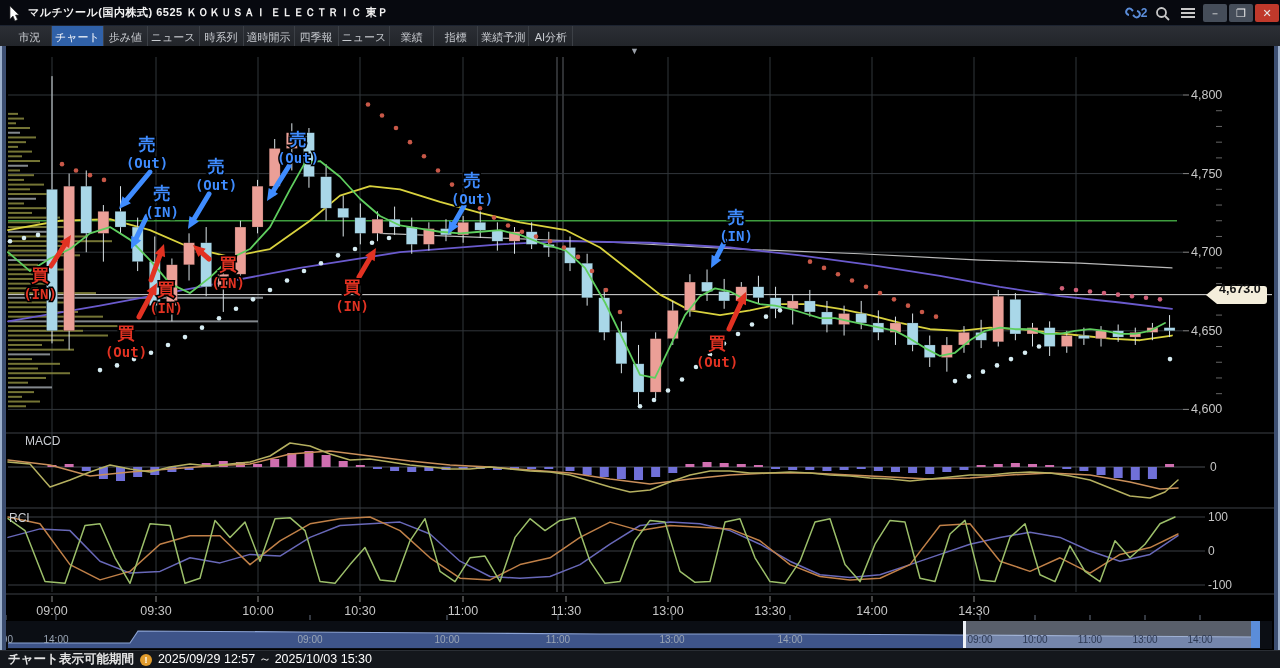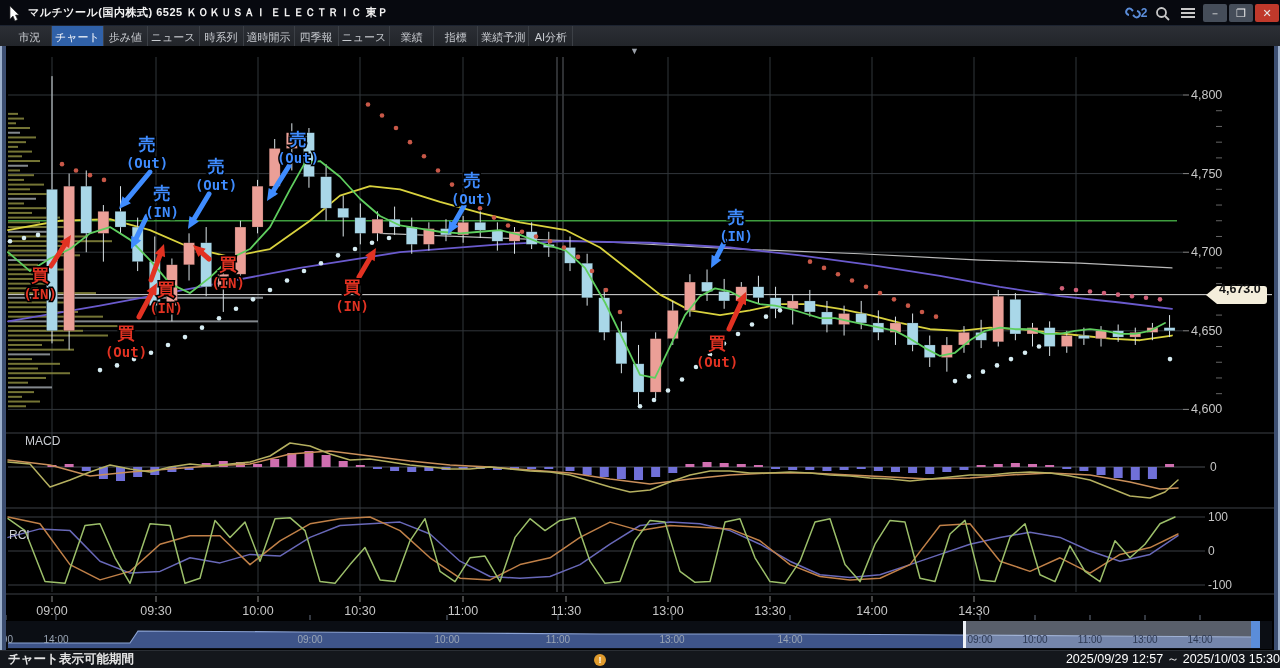--- a/index.html
+++ b/index.html
@@ -25,30 +25,30 @@
        color:#c9ccd1;font-size:11px;border-right:1px solid #3c4046;white-space:nowrap;cursor:default;}
   .tab.active{background:#3061a8;color:#fff;}
   
   #chart-area{position:absolute;left:0;top:46px;width:1280px;height:604px;background:#000;}
   #chart-svg{position:absolute;left:0;top:0;}
   .edge{position:absolute;top:0;height:604px;}
   .edge.l{left:0;width:6px;background:linear-gradient(90deg,#9db0cc 0 2px,#3d4f72 2px);}
   .edge.r{right:0;width:6px;background:linear-gradient(90deg,#3d4f72 0 4px,#9db0cc 4px);}
   .panel-label{position:absolute;color:#c9ccd1;font-size:12px;}
   #macd-label{left:9px;top:388px;margin-left:16px;}
-  #rci-label{left:9px;top:465px;margin-top:17px;}
+  #rci-label{left:9px;top:465px;}
   #collapse{position:absolute;left:630px;top:0px;color:#9aa0a8;font-size:9px;}
   #price-chip{position:absolute;left:1206px;top:240px;height:18px;display:flex;align-items:center;}
   #chip-tri{width:0;height:0;border-top:9px solid transparent;border-bottom:9px solid transparent;
             border-right:11px solid #f4eedb;}
   #chip-body{background:#f4eedb;color:#141414;font-size:12.5px;font-weight:bold;height:18px;
              display:flex;align-items:center;padding:0 6px 12px 2px;border-radius:0 3px 3px 0;}
   
   #statusbar{position:absolute;left:0;top:650px;width:1280px;height:18px;background:#14171c;
-             border-top:1px solid #2a2e34;display:flex;align-items:center;color:#e4e4e4;font-size:12.5px;justify-content:space-between;}
+             border-top:1px solid #2a2e34;display:flex;align-items:center;color:#e4e4e4;font-size:12.5px;}
   #statusbar .lbl{margin-left:8px;font-weight:bold;}
   #warn{width:12px;height:12px;border-radius:50%;background:#e09b2d;color:#fff;font-size:9px;font-weight:bold;
         display:flex;align-items:center;justify-content:center;margin:0 6px;}
   .period{color:#fff;font-weight:normal;}
 </style>
 </head>
 <body>
 
 <div id="win">
 

